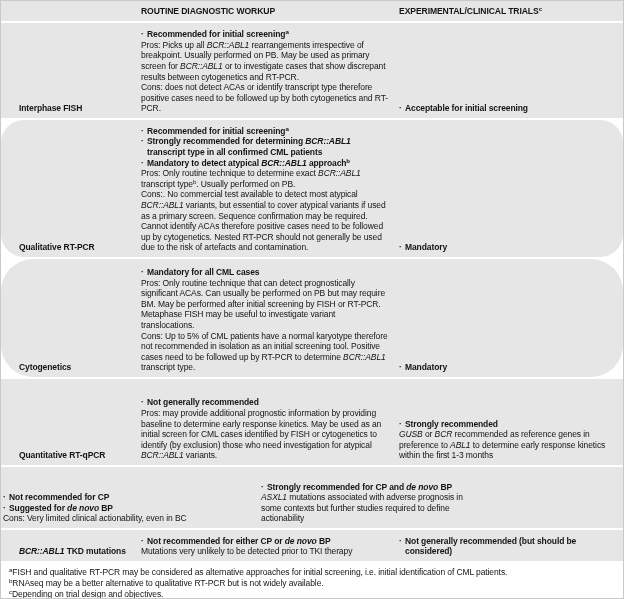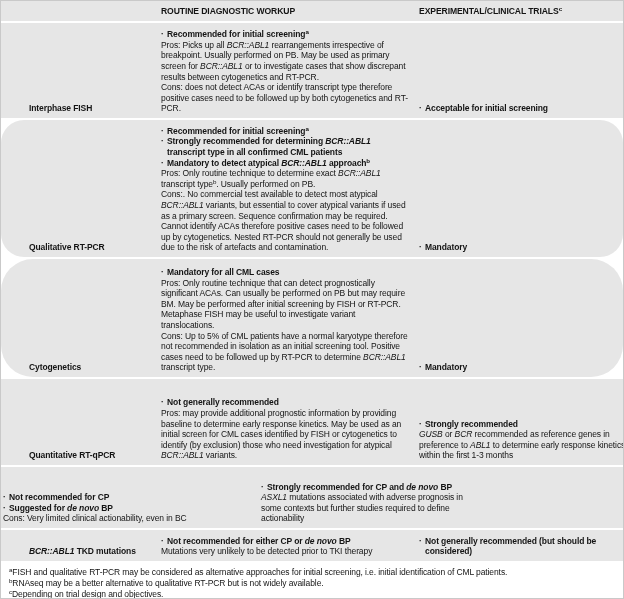--- a/index.html
+++ b/index.html
@@ -22,21 +22,21 @@
   .tbl { width: 100%; }
   .trow {
     display: flex;
     background: #e6e6e6;
     margin-bottom: 2px;
     align-items: flex-end;
   }
   .thead { min-height: 20px; }
   .th { font-weight: bold; font-size: 8.6px; padding-top: 5px; }
   .c  { flex: none; }
-  .c1 { width: 138px; padding: 4px 6px 4px 8px; margin-left: 20px; }
+  .c1 { width: 138px; padding: 4px 6px 4px 18px; }
   .c2 { width: 258px; padding: 4px 9px 4px 2px; }
   .c3 { width: 226px; padding: 4px 8px 4px 2px; }
   .label { font-weight: bold; }
   .bold { font-weight: bold; }
   .italic { font-style: italic; }
   sup {
     font-size: 6.2px;
     line-height: 0;
     vertical-align: baseline;
     position: relative;

